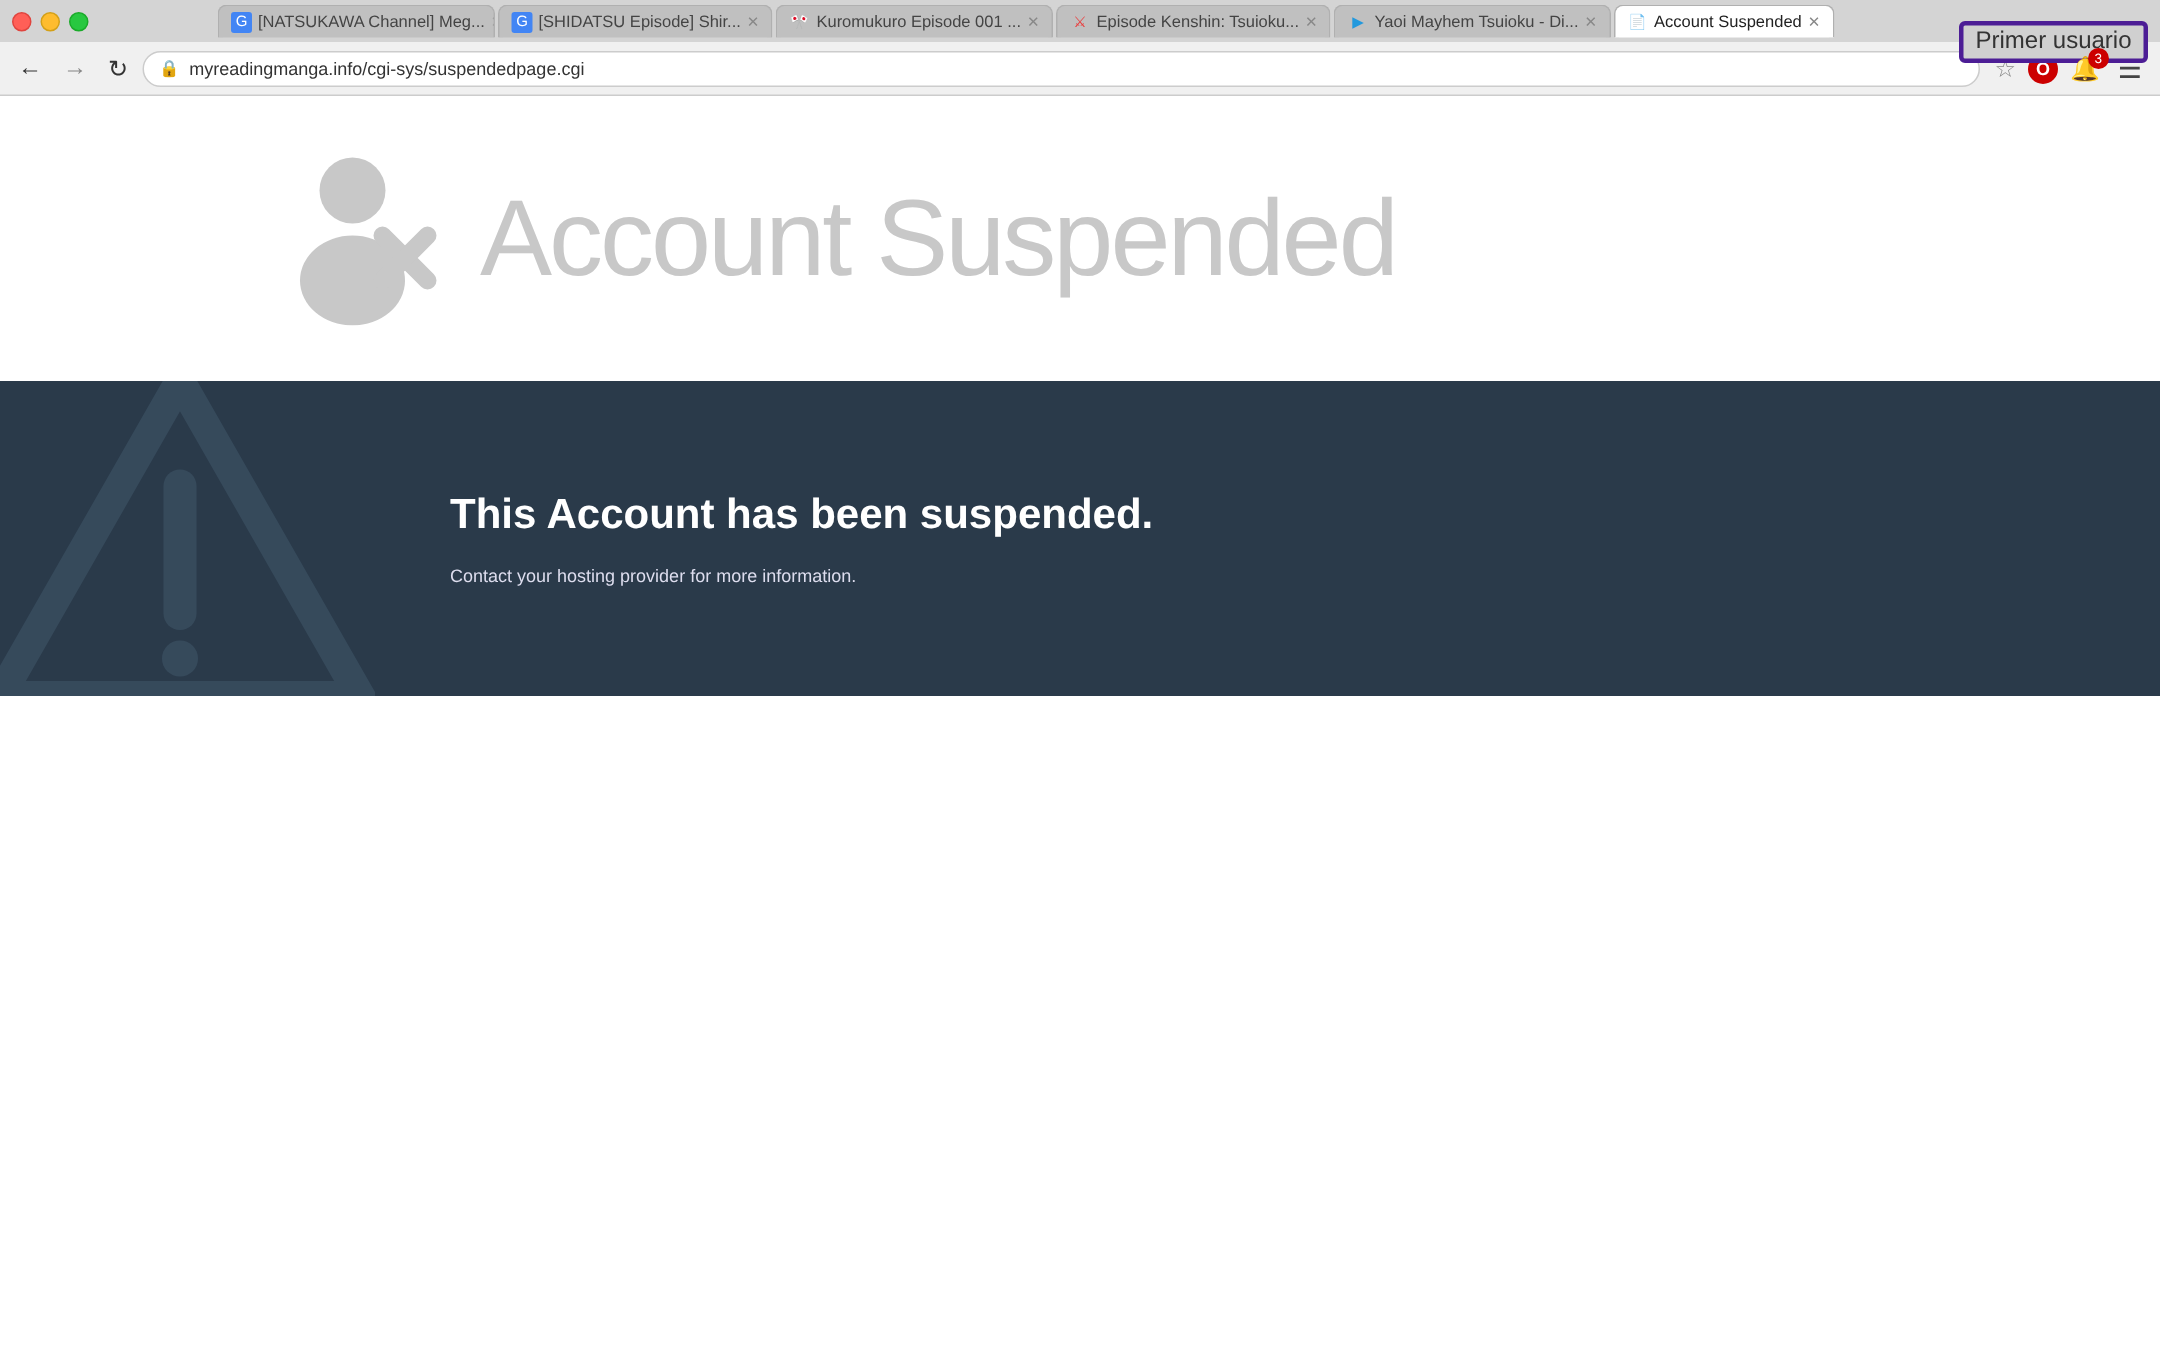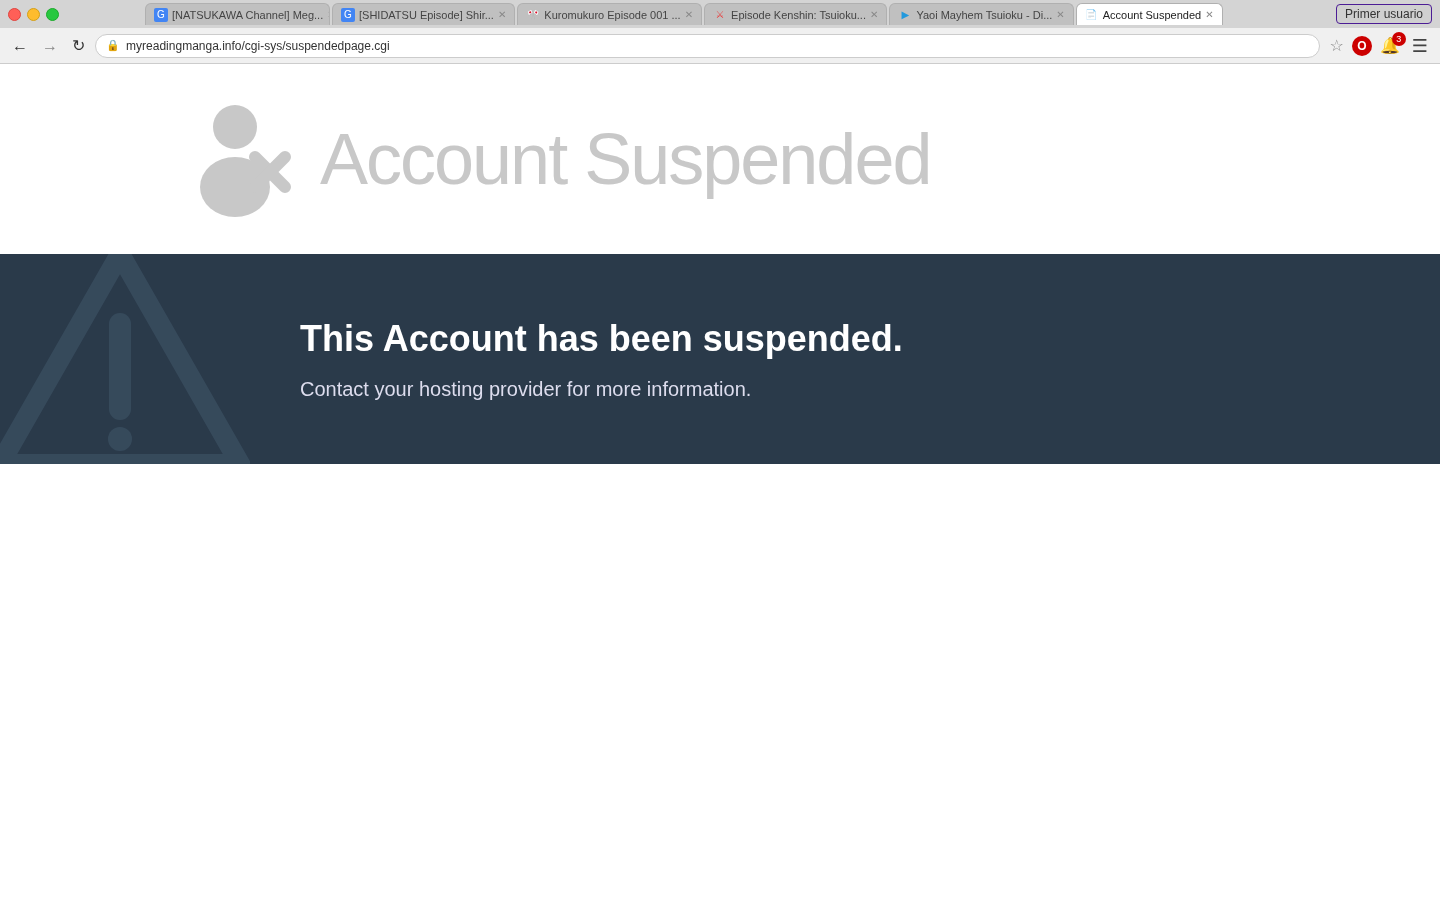--- a/index.html
+++ b/index.html
@@ -74,26 +74,26 @@
       margin-left: auto;
       flex-shrink: 0;
       font-size: 10px;
       color: #888;
       cursor: pointer;
     }
 
     .primer-usuario-btn {
       position: absolute;
       right: 8px;
-      top: 4px;
+      top: 14px;
       background: #d0d0d0;
-      border: 1px solid #4c1d95;
+      border: 3px solid #4c1d95;
       border-radius: 4px;
       padding: 2px 8px;
-      font-size: 12px;
+      font-size: 16px;
       color: #333;
       cursor: pointer;
     }
 
     
     .nav-bar {
       height: 36px;
       background: #f0f0f0;
       display: flex;
       align-items: center;
@@ -209,28 +209,28 @@
       opacity: 0.25;
     }
 
     .banner-text {
       position: relative;
       z-index: 2;
       margin-left: 220px;
     }
 
     .banner-title {
-      font-size: 36px;
+      font-size: 28px;
       font-weight: bold;
       color: #fff;
       margin-bottom: 18px;
     }
 
     .banner-subtitle {
-      font-size: 20px;
+      font-size: 12px;
       color: #dde;
     }
 
     
     .white-area {
       background: #fff;
       flex: 1;
       width: 100%;
       height: 460px;
     }

